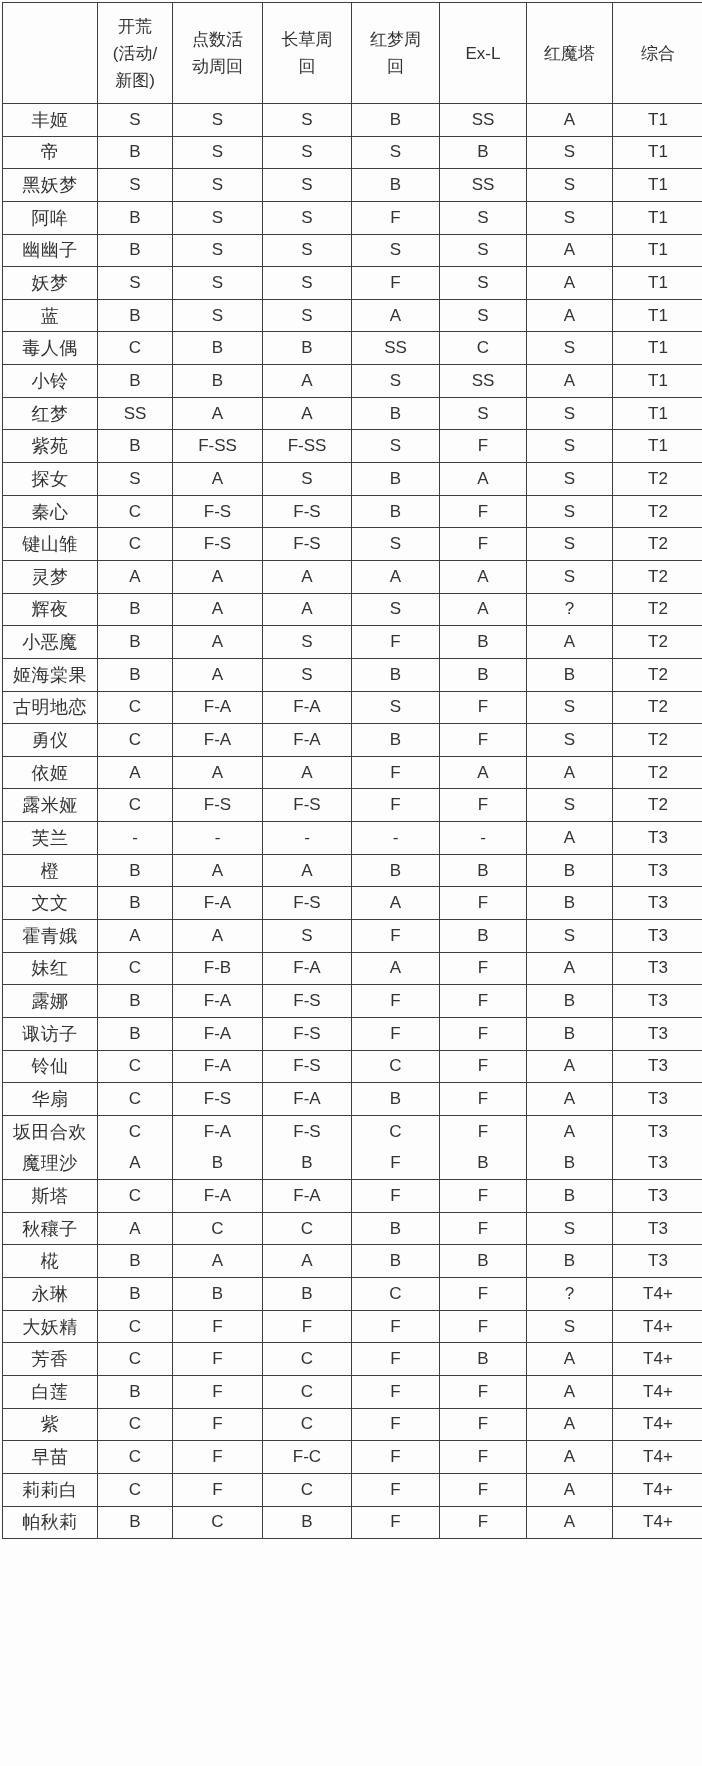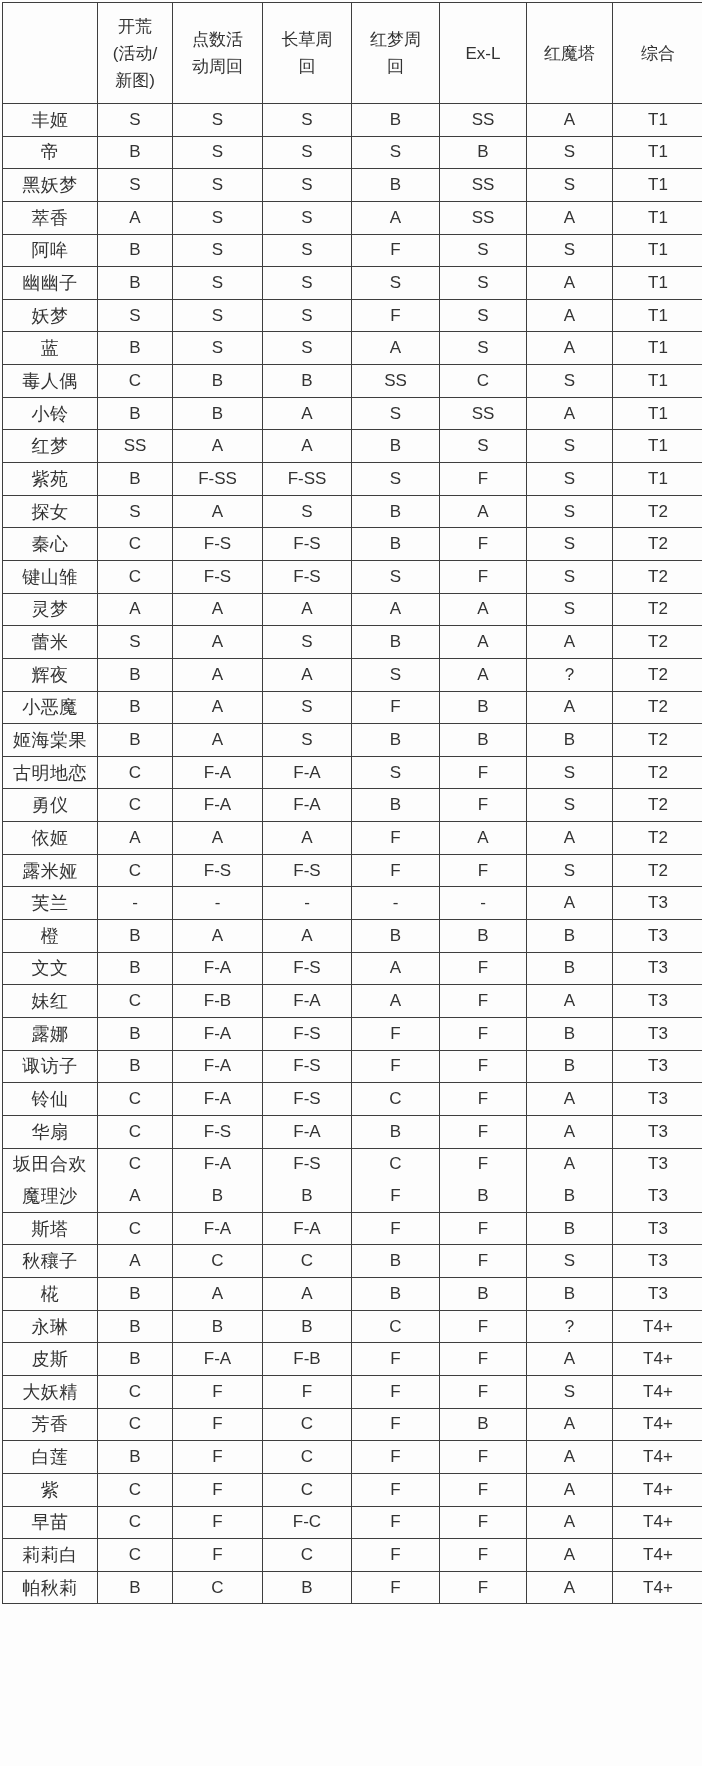--- a/index.html
+++ b/index.html
@@ -109,30 +109,20 @@
           <td class="name-cell">黑妖梦</td>
           <td>S</td>
           <td>S</td>
           <td>S</td>
           <td>B</td>
           <td>SS</td>
           <td>S</td>
           <td>T1</td>
         </tr>
         <tr>
-          <td class="name-cell">萃香</td>
-          <td>A</td>
-          <td>S</td>
-          <td>S</td>
-          <td>A</td>
-          <td>SS</td>
-          <td>A</td>
-          <td>T1</td>
-        </tr>
-        <tr>
           <td class="name-cell">阿哞</td>
           <td>B</td>
           <td>S</td>
           <td>S</td>
           <td>F</td>
           <td>S</td>
           <td>S</td>
           <td>T1</td>
         </tr>
         <tr>
@@ -236,30 +226,20 @@
           <td>T2</td>
         </tr>
         <tr>
           <td class="name-cell">灵梦</td>
           <td>A</td>
           <td>A</td>
           <td>A</td>
           <td>A</td>
           <td>A</td>
           <td>S</td>
-          <td>T2</td>
-        </tr>
-        <tr>
-          <td class="name-cell">蕾米</td>
-          <td>S</td>
-          <td>A</td>
-          <td>S</td>
-          <td>B</td>
-          <td>A</td>
-          <td>A</td>
           <td>T2</td>
         </tr>
         <tr>
           <td class="name-cell">辉夜</td>
           <td>B</td>
           <td>A</td>
           <td>A</td>
           <td>S</td>
           <td>A</td>
           <td>?</td>
@@ -349,20 +329,30 @@
           <td class="name-cell">文文</td>
           <td>B</td>
           <td>F-A</td>
           <td>F-S</td>
           <td>A</td>
           <td>F</td>
           <td>B</td>
           <td>T3</td>
         </tr>
         <tr>
+          <td class="name-cell">霍青娥</td>
+          <td>A</td>
+          <td>A</td>
+          <td>S</td>
+          <td>F</td>
+          <td>B</td>
+          <td>S</td>
+          <td>T3</td>
+        </tr>
+        <tr>
           <td class="name-cell">妹红</td>
           <td>C</td>
           <td>F-B</td>
           <td>F-A</td>
           <td>A</td>
           <td>F</td>
           <td>A</td>
           <td>T3</td>
         </tr>
         <tr>
@@ -456,30 +446,20 @@
           <td>T3</td>
         </tr>
         <tr>
           <td class="name-cell">永琳</td>
           <td>B</td>
           <td>B</td>
           <td>B</td>
           <td>C</td>
           <td>F</td>
           <td>?</td>
-          <td>T4+</td>
-        </tr>
-        <tr>
-          <td class="name-cell">皮斯</td>
-          <td>B</td>
-          <td>F-A</td>
-          <td>F-B</td>
-          <td>F</td>
-          <td>F</td>
-          <td>A</td>
           <td>T4+</td>
         </tr>
         <tr>
           <td class="name-cell">大妖精</td>
           <td>C</td>
           <td>F</td>
           <td>F</td>
           <td>F</td>
           <td>F</td>
           <td>S</td>

